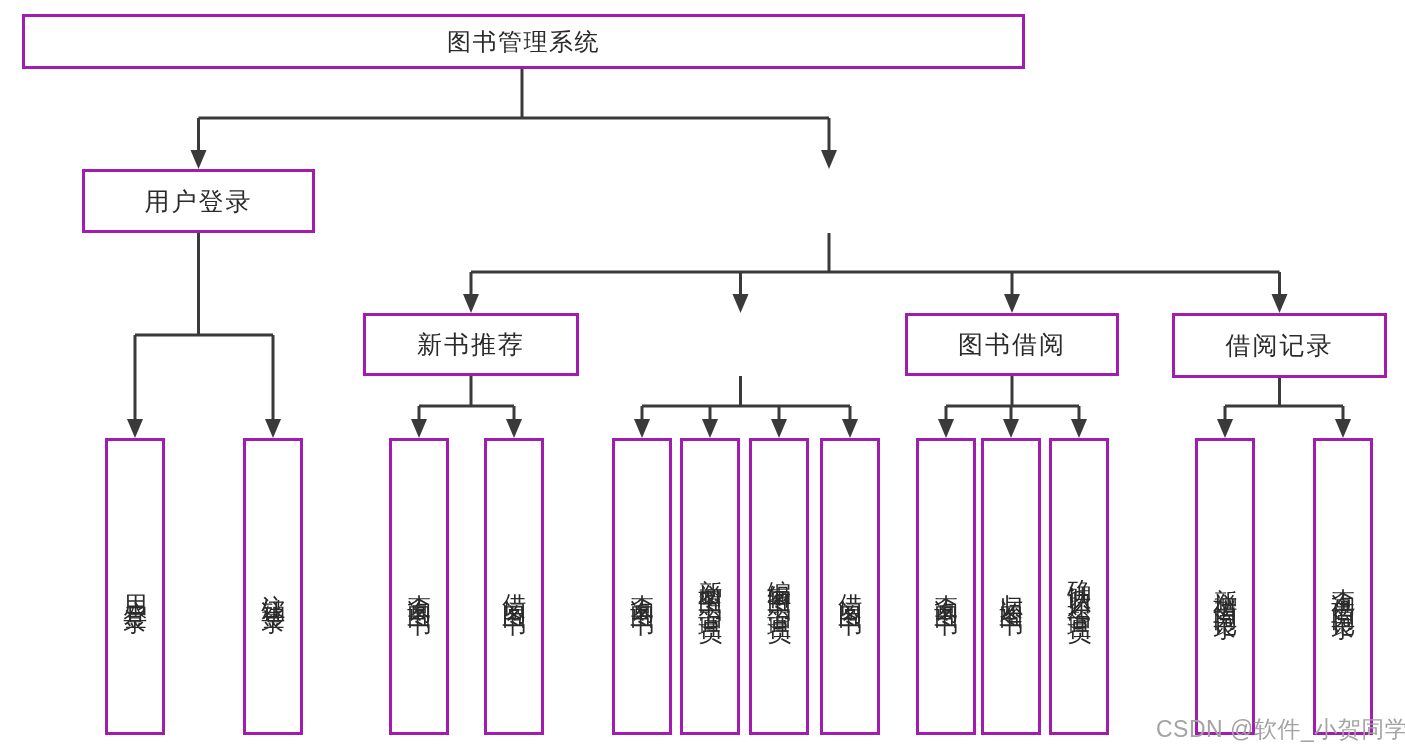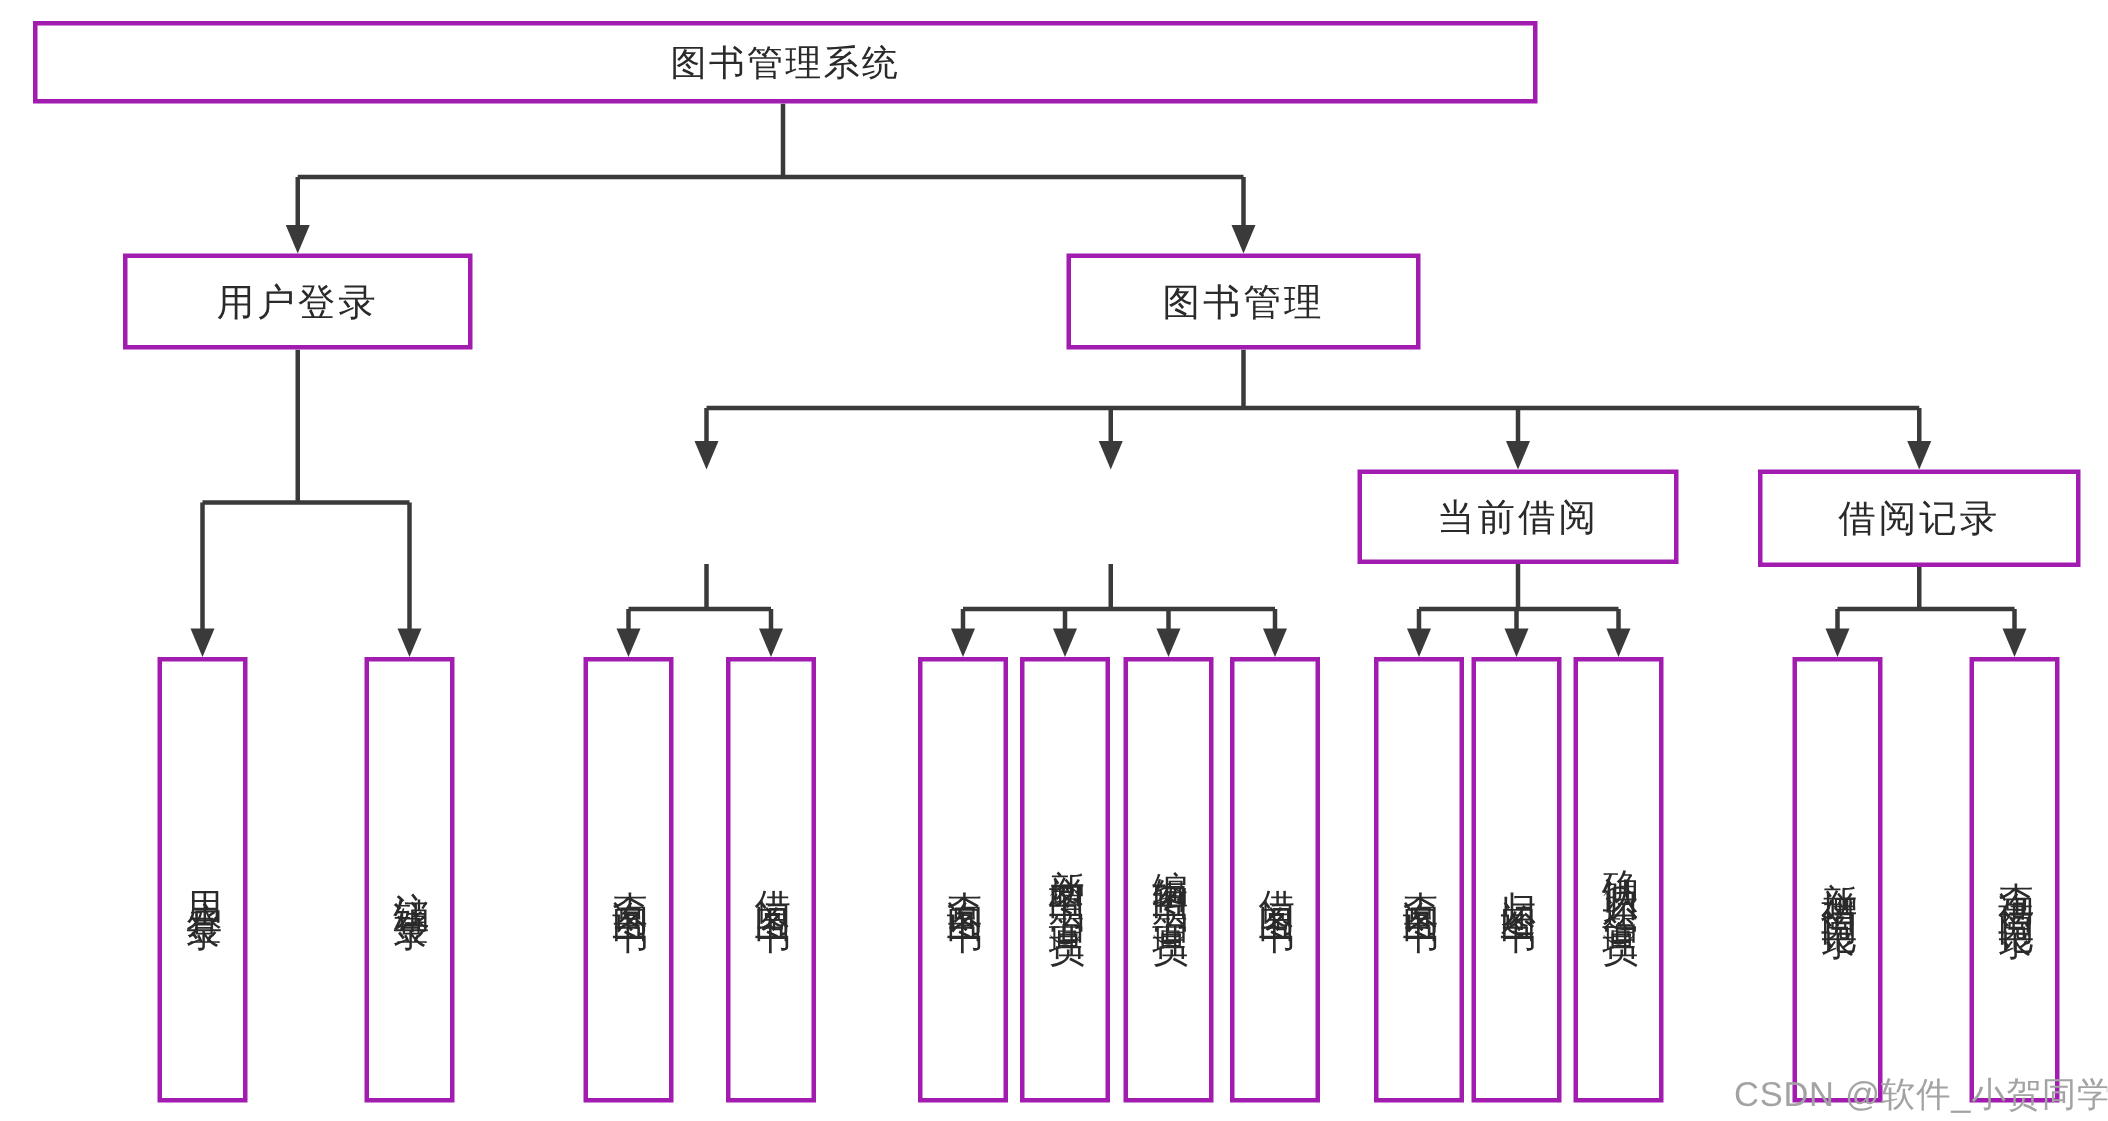--- a/index.html
+++ b/index.html
@@ -106,26 +106,26 @@
       <polygon points="1335,419 1351,419 1343,438"></polygon>
     </svg>
 
   <div class="node root-node" style="left:22px;top:14px;width:1003px;height:55px">
     <span class="lbl">图书管理系统</span>
   </div>
 
   <div class="node" style="left:82px;top:169px;width:233px;height:64px">
     <span class="lbl">用户登录</span>
   </div>
-  <div class="node" style="left:711px;top:169px;width:236px;height:64px">
-    <span class="lbl">图书管理</span>
+
+  <div class="node" style="left:363px;top:313px;width:216px;height:63px">
+    <span class="lbl">新书推荐</span>
   </div>
-
   <div class="node" style="left:905px;top:313px;width:214px;height:63px">
-    <span class="lbl">当前借阅</span>
+    <span class="lbl">图书借阅</span>
   </div>
   <div class="node" style="left:1172px;top:313px;width:215px;height:65px">
     <span class="lbl">借阅记录</span>
   </div>
 
   <div class="node vert" style="left:105px;top:438px;width:60px;height:297px">
     <span class="lbl">用户登录</span>
   </div>
   <div class="node vert" style="left:243px;top:438px;width:60px;height:297px">
     <span class="lbl">注销登录</span>

